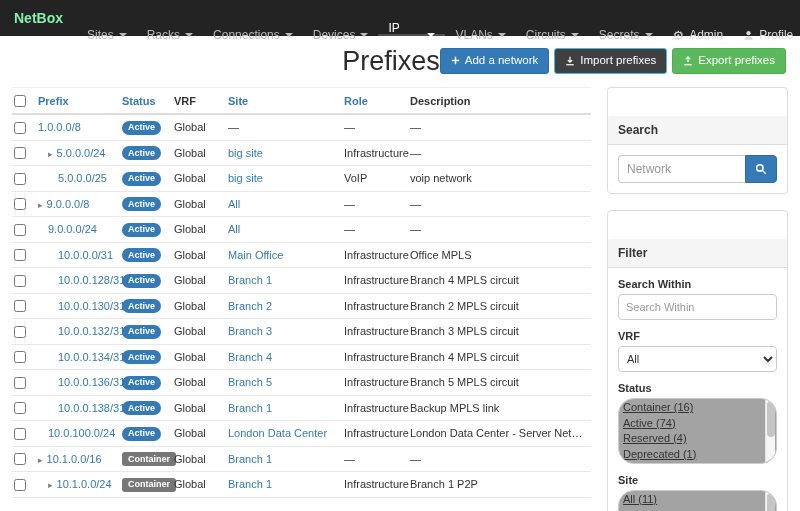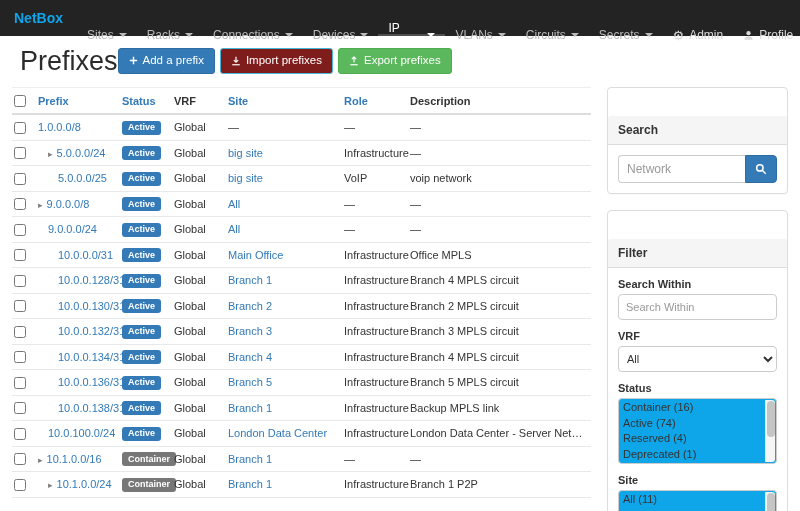--- a/index.html
+++ b/index.html
@@ -1,76 +1,76 @@
 <!DOCTYPE html>
 <html><head>
 <meta charset="utf-8">
 <style>
   *{box-sizing:border-box;margin:0;padding:0;}
   html,body{width:800px;height:511px;overflow:hidden;background:#fff;
     font-family:"Liberation Sans","DejaVu Sans",sans-serif;color:#333;}
 
   
   .navbar{height:36px;background:#232323;display:flex;align-items:stretch;font-size:12px;}
-  .brand{display:flex;align-items:center;padding:0 14px;color:#0ea5e9;font-size:14px;font-weight:bold;text-decoration:none;cursor:pointer;}
+  .brand{display:flex;align-items:center;padding:0 14px;color:#86efac;font-size:14px;font-weight:bold;text-decoration:none;cursor:pointer;}
   .nav-menu{display:flex;align-items:stretch;}
   .nav-item{display:flex;align-items:center;padding:0 10px;color:#b9b9b9;text-decoration:none;cursor:pointer;gap:5px;margin-top:34px;}
   .nav-item.active{background:#4f4f4f;color:#fff;}
   .caret{width:0;height:0;border-left:4px solid transparent;border-right:4px solid transparent;border-top:4px solid currentColor;display:inline-block;}
   .nav-right{margin-left:auto;display:flex;align-items:stretch;padding-right:6px;}
   .nav-right .nav-item{color:#d9d9d9;}
   .glyph{font-size:13px;line-height:1;}
 
   
   .page{padding:6px 12px 0 12px;}
-  .header-row{display:flex;align-items:flex-start;justify-content:flex-start;padding:4px 2px 10px 8px;}
+  .header-row{display:flex;align-items:flex-start;justify-content:flex-end;padding:4px 2px 10px 8px;}
   h1.page-title{font-size:27px;font-weight:400;color:#2b2b2b;}
   .btn-row{display:flex;gap:5px;margin-top:2px;}
   .btn{display:flex;align-items:center;gap:5px;border-radius:3px;color:#fff;font-size:11.5px;font-family:inherit;padding:5px 10px;cursor:pointer;line-height:1.2;}
   .btn-primary{background:#337ab7;border:1px solid #2e6da4;}
-  .btn-info{background:#7f1d1d;border:1px solid #46b8da;}
+  .btn-info{background:#404040;border:1px solid #46b8da;}
   .btn-success{background:#5cb85c;border:1px solid #4cae4c;}
 
   
   .content-row{display:flex;gap:16px;align-items:flex-start;}
   .main{flex:1;min-width:0;}
 
   table.prefixes{width:100%;border-collapse:collapse;table-layout:fixed;font-size:11px;}
   table.prefixes th{text-align:left;font-size:11px;font-weight:bold;color:#333;
     padding:6px 6px 6px 0;border-bottom:2px solid #ddd;border-top:1px solid #eee;}
   table.prefixes td{padding:5px 6px 5px 0;border-bottom:1px solid #e8e8e8;vertical-align:middle;white-space:nowrap;}
   table.prefixes .col-check{width:26px;padding-left:2px;}
   table.prefixes th:nth-child(2){width:84px;}
   table.prefixes th:nth-child(3){width:52px;}
   table.prefixes th:nth-child(4){width:54px;}
   table.prefixes th:nth-child(5){width:116px;}
   table.prefixes th:nth-child(6){width:66px;}
   td.col-desc{overflow:hidden;text-overflow:ellipsis;}
   a.link{color:#337ab7;text-decoration:none;cursor:pointer;}
   .tree-arrow{color:#808080;font-size:9px;margin-right:4px;}
   .label{display:inline-block;padding:2.5px 6px;font-size:9px;font-weight:bold;color:#fff;border-radius:3px;line-height:1;}
-  .label-primary{background:#337ab7;}
+  .label-primary{background:#337ab7;border-radius:7px;}
   .label-default{background:#777;}
   input[type="checkbox"]{width:12px;height:12px;margin:0;vertical-align:middle;}
 
   
   .side{width:181px;flex:none;}
   .panel{border:1px solid #ddd;border-radius:4px;margin-bottom:16px;box-shadow:0 1px 1px rgba(0,0,0,0.03);}
   .panel-heading{background:#f5f5f5;border-bottom:1px solid #ddd;border-radius:3px 3px 0 0;padding:7px 10px;font-size:12px;font-weight:bold;color:#333;margin-top:28px;}
   .panel-body{padding:10px;}
   .input-group{display:flex;}
   .input-group input{flex:1;min-width:0;height:28px;border:1px solid #ccc;border-right:none;border-radius:4px 0 0 4px;padding:0 8px;font-size:12px;color:#333;font-family:inherit;outline:none;}
   .input-group input::placeholder{color:#999;}
   .search-btn{width:32px;height:28px;background:#337ab7;border:1px solid #2e6da4;border-radius:0 4px 4px 0;display:flex;align-items:center;justify-content:center;cursor:pointer;}
   .filter-label{font-size:11px;font-weight:bold;color:#333;margin:10px 0 4px;}
   .panel-body > .filter-label:first-child{margin-top:0;}
   .text-input{width:100%;height:26px;border:1px solid #ccc;border-radius:4px;padding:0 7px;font-size:11px;color:#333;font-family:inherit;outline:none;}
   .text-input::placeholder{color:#999;}
   select.vrf-select{width:100%;height:26px;border:1px solid #ccc;border-radius:4px;font-size:11px;color:#333;background:#fff;font-family:inherit;padding:0 4px;}
-  .listbox{position:relative;border:1px solid #ccc;border-radius:4px;background:#0ea5e9;overflow:hidden;}
+  .listbox{position:relative;border:1px solid #ccc;border-radius:16px;background:#a3a3a3;overflow:hidden;text-decoration:underline;}
   .listbox.status{height:66px;}
   .listbox.site{height:102px;}
   .list-inner{padding:1px 13px 1px 1px;}
   .list-option{font-size:11px;line-height:15.5px;padding:0 3px;color:#333;white-space:nowrap;overflow:hidden;cursor:default;}
   .fake-scrollbar{position:absolute;top:1px;bottom:1px;right:1px;width:10px;background:#f5f5f5;border-left:1px solid #e3e3e3;border-radius:0 3px 3px 0;}
   .fake-thumb{margin:1px;width:8px;background:#c5c5c5;border-radius:4px;}
 </style>
 </head>
 <body>
 
@@ -132,21 +132,21 @@
 
   <div class="header-row">
     <h1 class="page-title">Prefixes</h1>
     <div class="btn-row">
       <button class="btn btn-primary">
         <span style="display:flex;">
           <svg width="9" height="9" viewBox="0 0 16 16" stroke="#fff" stroke-width="2.6" fill="none">
               <path d="M8 1.5v13M1.5 8h13"></path>
             </svg>
         </span>
-        <span>Add a prefix</span>
+        <span>Add a network</span>
       </button>
       <button class="btn btn-info">
         <span style="display:flex;">
           <svg width="10" height="10" viewBox="0 0 16 16" stroke="#fff" stroke-width="1.9" fill="none">
               <path d="M8 1v8.5M4.5 6.5L8 10l3.5-3.5"></path>
               <path d="M2 14h12"></path>
             </svg>
         </span>
         <span>Import prefixes</span>
       </button>

